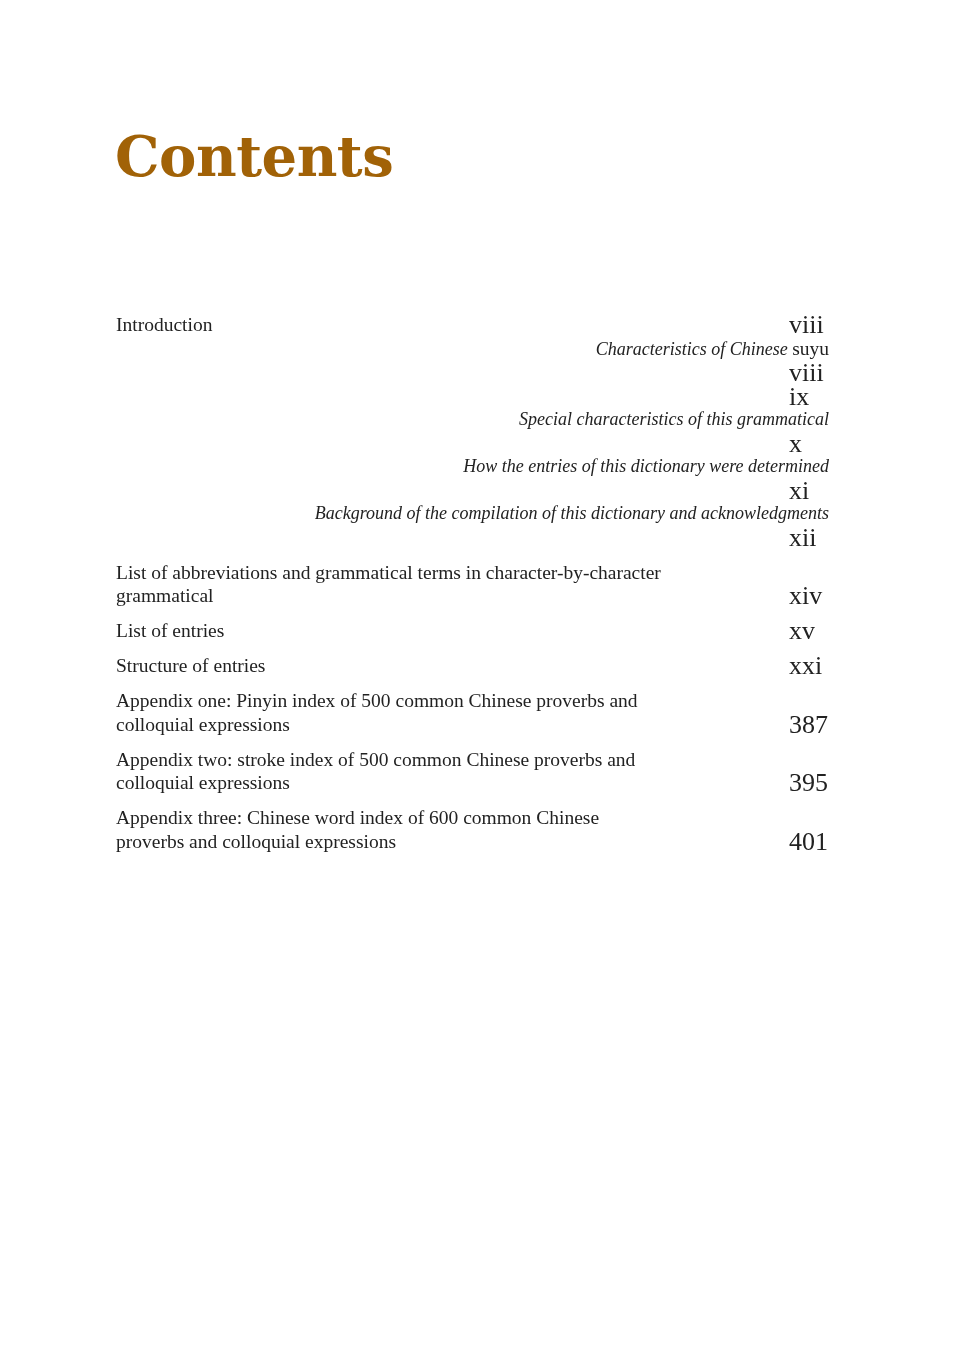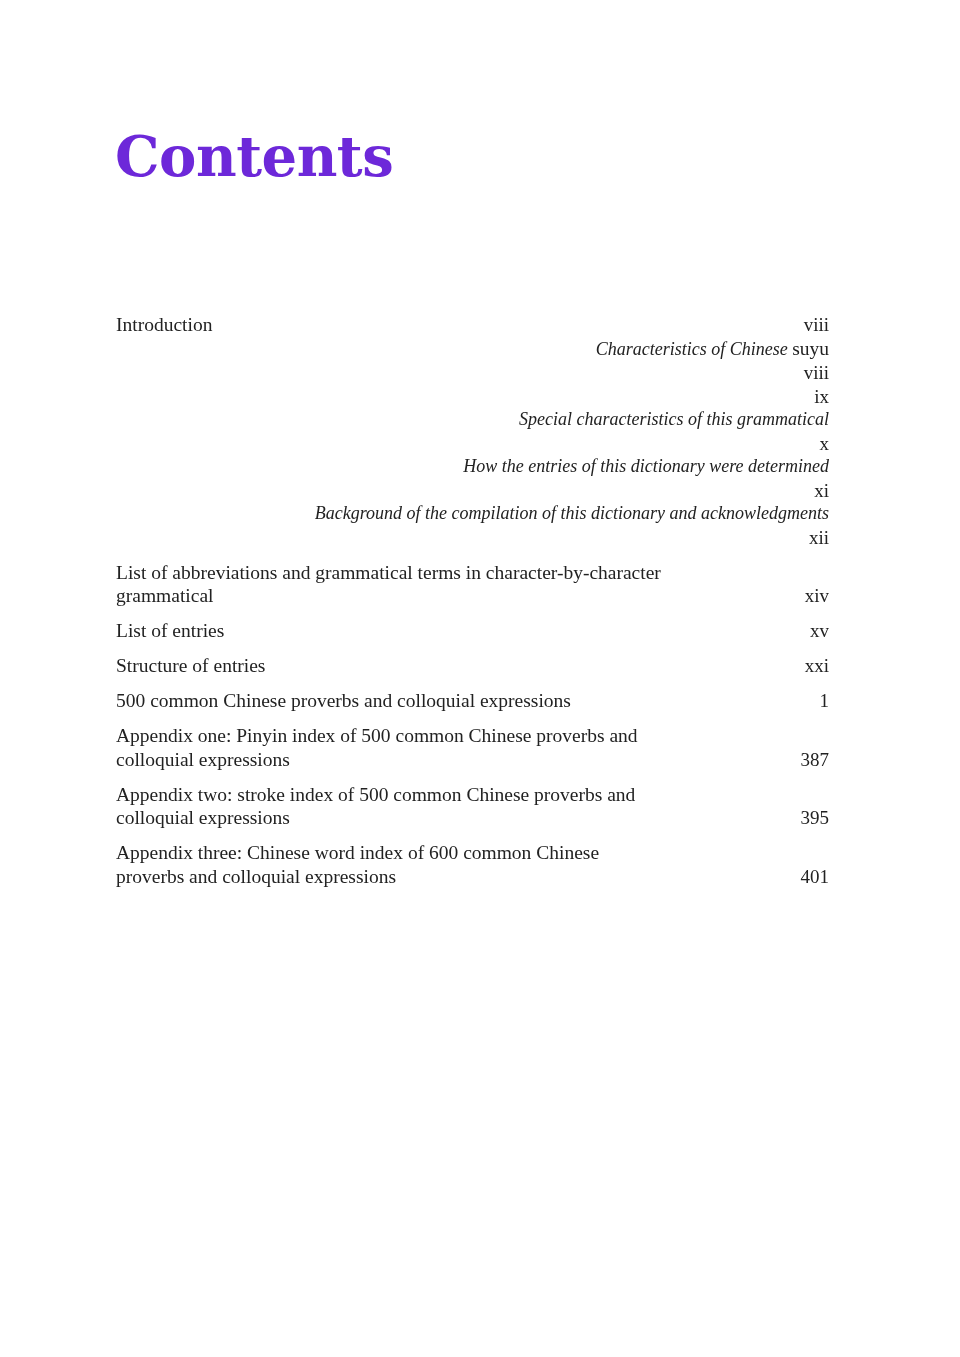--- a/index.html
+++ b/index.html
@@ -17,21 +17,21 @@
     }
     .page-title {
       position: absolute;
       left: 115px;
       top: 118px;
       margin: 0;
       font-family: "DejaVu Serif", "Liberation Serif", serif;
       font-weight: bold;
       font-size: 56px;
       line-height: 76px;
-      color: #6d28d9;
+      color: #a16207;
       letter-spacing: -0.5px;
     }
     .toc {
       position: absolute;
       left: 116px;
       top: 313px;
       width: 713px;
       font-family: "Liberation Serif", "DejaVu Serif", serif;
       font-size: 19.5px;
       color: #222;
@@ -56,23 +56,22 @@
     }
     .toc-sub .toc-text .it {
       font-style: italic;
     }
     .toc-sub .toc-text .rm {
       font-style: normal;
       font-size: 19.5px;
     }
     .toc-page {
       white-space: nowrap;
-      text-align: right;
       min-width: 40px;
-      font-size: 19px;
+      font-size: 26px;
     }
     .intro-block {
       margin-bottom: 11.5px;
     }
     .intro-block .toc-row.toc-head {
       margin-bottom: 0;
     }
     .two-line .toc-text {
       display: block;
     }
@@ -123,24 +122,20 @@
   <div class="toc-row toc-main">
     <span class="toc-text">List of entries</span>
     <span class="toc-page">xv</span>
   </div>
 
   <div class="toc-row toc-main">
     <span class="toc-text">Structure of entries</span>
     <span class="toc-page">xxi</span>
   </div>
 
-  <div class="toc-row toc-main">
-    <span class="toc-text">500 common Chinese proverbs and colloquial expressions</span>
-    <span class="toc-page">1</span>
-  </div>
 
   <div class="toc-row toc-main two-line">
     <span class="toc-text"><span>Appendix one: Pinyin index of 500 common Chinese proverbs and</span><br><span>colloquial expressions</span></span>
     <span class="toc-page">387</span>
   </div>
 
   <div class="toc-row toc-main two-line">
     <span class="toc-text"><span>Appendix two: stroke index of 500 common Chinese proverbs and</span><br><span>colloquial expressions</span></span>
     <span class="toc-page">395</span>
   </div>

